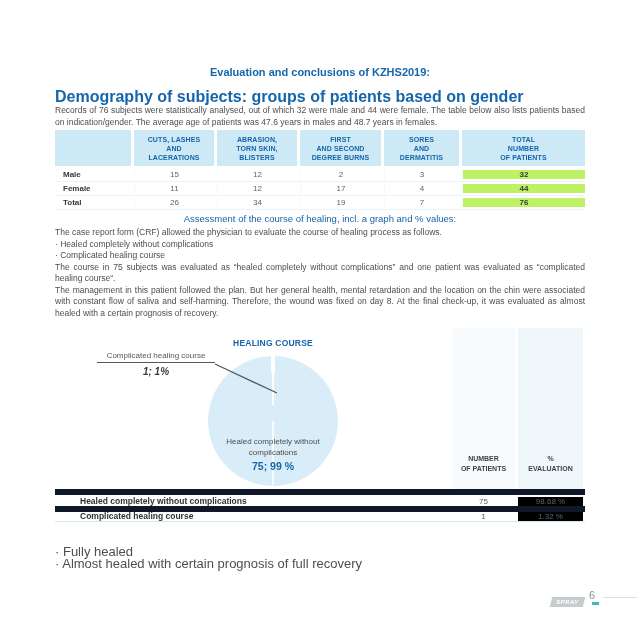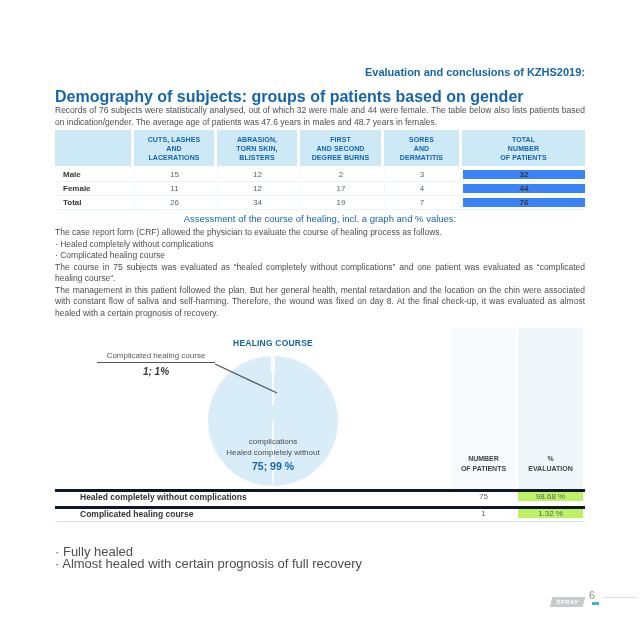--- a/index.html
+++ b/index.html
@@ -8,38 +8,38 @@
     background:#ffffff;
     font-family:"Liberation Sans", sans-serif;
     position:relative;
     color:#4e4e4e;
     overflow:hidden;
   }
   .content { position:absolute; left:55px; top:0; width:530px; height:619px; }
 
   .abs { position:absolute; }
 
-  .page-title   { top:66px; left:0; width:530px; text-align:right; font-size:11px; font-weight:bold; color:#1565ab; }
+  .page-title   { top:66px; left:0; width:530px; text-align:center; font-size:11px; font-weight:bold; color:#1565ab; }
   .page-subtitle{ top:88px; left:0; width:530px; font-size:16px; font-weight:bold; color:#1565ab; }
   .intro        { top:105px; left:0; width:530px; font-size:8.5px; line-height:11.5px; text-align:justify; color:#4e4e4e; }
 
   
   .gtable { top:130px; left:0; width:530px; }
   .g-row { display:grid; grid-template-columns:76px 80px 80px 81px 75px 123px; column-gap:3px; }
   .gh-cell {
     background:#cde9f6; color:#1565ab; font-size:7px; font-weight:bold;
     text-align:center; display:flex; flex-direction:column; justify-content:center;
     height:36px; line-height:9px; letter-spacing:0.1px;
   }
   .gh-cell span { display:block; }
   .g-body { margin-top:2px; }
   .gd-row { height:14px; align-items:center; border-bottom:1px solid #e9f4fa; }
   .gd-label { font-size:8px; font-weight:bold; color:#383838; padding-left:8px; display:flex; align-items:center; }
   .gd-val { font-size:8px; color:#5f6468; text-align:center; display:flex; align-items:center; justify-content:center; border-left:1px solid #f0f8fc; }
-  .gd-total { background:#3b82f6; font-weight:bold; color:#383838; }
+  .gd-total { background:#bef264; font-weight:bold; color:#383838; }
 
   .assess-heading { top:213px; left:0; width:530px; text-align:center; font-size:9.5px; font-weight:normal; color:#1565ab; }
   .assess-body { top:227px; left:0; width:530px; font-size:8.5px; line-height:11.5px; color:#4e4e4e; }
   .assess-body p { margin:0; }
   .just { text-align:justify; }
 
   
   .chart-block { top:328px; left:0; width:530px; height:161px; }
   .strip-num  { position:absolute; left:397px; top:0; width:63px; height:161px; background:#f7fbfd; }
   .strip-eval { position:absolute; left:463px; top:0; width:65px; height:161px; background:#eff7fb; }
@@ -56,26 +56,26 @@
   .pie-text { position:absolute; left:118px; top:109px; width:200px; text-align:center; }
   .pie-text .l1 { font-size:8px; color:#4c4c4c; line-height:10.5px; }
   .pie-text .val { font-size:10.5px; font-weight:bold; color:#1565ab; margin-top:2px; }
   .mini-head { position:absolute; top:126px; text-align:center; font-size:7px; font-weight:bold; color:#3e4245; line-height:10px; }
   .mini-head.num { left:397px; width:63px; }
   .mini-head.eval { left:463px; width:65px; }
   .mini-head span { display:block; }
 
   
   .summary { top:489px; left:0; width:530px; }
-  .s-row { display:flex; height:16.5px; border-top:3px solid #0f172a; align-items:flex-start; }
+  .s-row { display:flex; height:16.5px; border-top:6px solid #0f172a; align-items:flex-end; }
   .s-row:last-child { border-bottom:1px solid #cfe9f6; }
   .s-label { width:397px; font-size:8.5px; font-weight:bold; color:#333; display:flex; align-items:center; padding-left:25px; }
   .s-num { width:63px; font-size:8px; color:#5f6468; display:flex; align-items:center; justify-content:center; }
   .s-gap { width:3px; }
-  .s-eval { width:65px; font-size:8px; color:#5f6468; background:#bef264; display:flex; align-items:center; justify-content:center; }
+  .s-eval { width:65px; font-size:8px; color:#5f6468; background:#000000; display:flex; align-items:center; justify-content:center; }
 
   .further-heading { top:531px; left:0; width:530px; font-size:9.5px; font-weight:bold; color:#1565ab; }
   .further-body { top:546px; left:0; width:530px; font-size:13px; line-height:11.5px; color:#4e4e4e; }
   .further-body p { margin:0; }
 
   
   .footer-badge {
     position:absolute; left:551px; top:597px; width:33px; height:10px;
     background:#c6cbce; transform:skewX(-14deg);
     display:flex; align-items:center; justify-content:center;
@@ -172,22 +172,22 @@
     <svg class="leader-svg" viewBox="0 0 530 161">
       <line x1="160" y1="36" x2="222" y2="65" stroke="#55565a" stroke-width="1.3"></line>
     </svg>
 
     <div class="callout">
       <div class="callout-label">Complicated healing course</div>
       <div class="callout-value">1; 1%</div>
     </div>
 
     <div class="pie-text">
+      <div class="l1">Healed completely without</div>
       <div class="l1">complications</div>
-      <div class="l1">Healed completely without</div>
       <div class="val">75; 99 %</div>
     </div>
 
     <div class="mini-head num">
       <span>NUMBER</span>
       <span>OF PATIENTS</span>
     </div>
     <div class="mini-head eval">
       <span>%</span>
       <span>EVALUATION</span>

